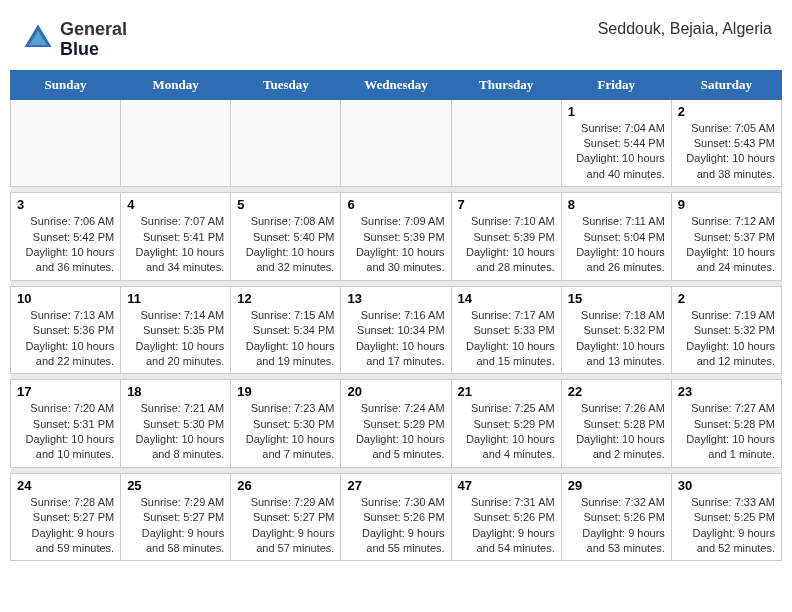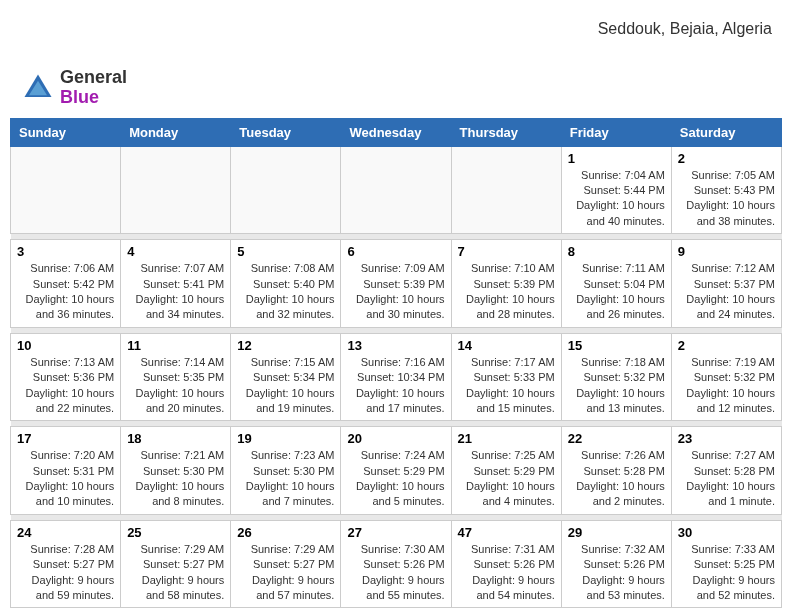--- a/index.html
+++ b/index.html
@@ -11,38 +11,37 @@
       padding: 10px;
     }
     .header {
       display: flex;
       justify-content: space-between;
       align-items: flex-start;
       padding: 10px 10px 5px 10px;
     }
     .logo {
       display: flex;
-      align-items: center;
+      align-items: flex-start;
       gap: 4px;
-      margin-top: 48px;
     }
     .logo-text {
       display: flex;
       flex-direction: column;
       line-height: 1.1;
     }
     .logo-general {
       font-size: 18px;
       font-weight: bold;
       color: #333;
     }
     .logo-blue {
       font-size: 18px;
       font-weight: bold;
-      color: #a21caf;
+      color: #0f172a;
     }
     .logo-icon {
       width: 36px;
       height: 36px;
     }
     .title-block {
       text-align: right;
     }
     .month-title {
       font-size: 32px;
@@ -54,24 +53,25 @@
       color: #333;
     }
     .calendar {
       width: 100%;
       border-collapse: collapse;
       margin-top: 5px;
     }
     .calendar th {
       background: #2e6db4;
       color: #fff;
-      text-align: left;
+      text-align: center;
       padding: 6px 8px;
       font-size: 13px;
       border: 1px solid #2e6db4;
+      font-family: Liberation Serif, serif;
     }
     .calendar td {
       border: 1px solid #ccc;
       vertical-align: top;
       padding: 4px 6px;
       width: 14.28%;
       font-size: 11px;
       min-height: 80px;
       background: #fff;
     }

